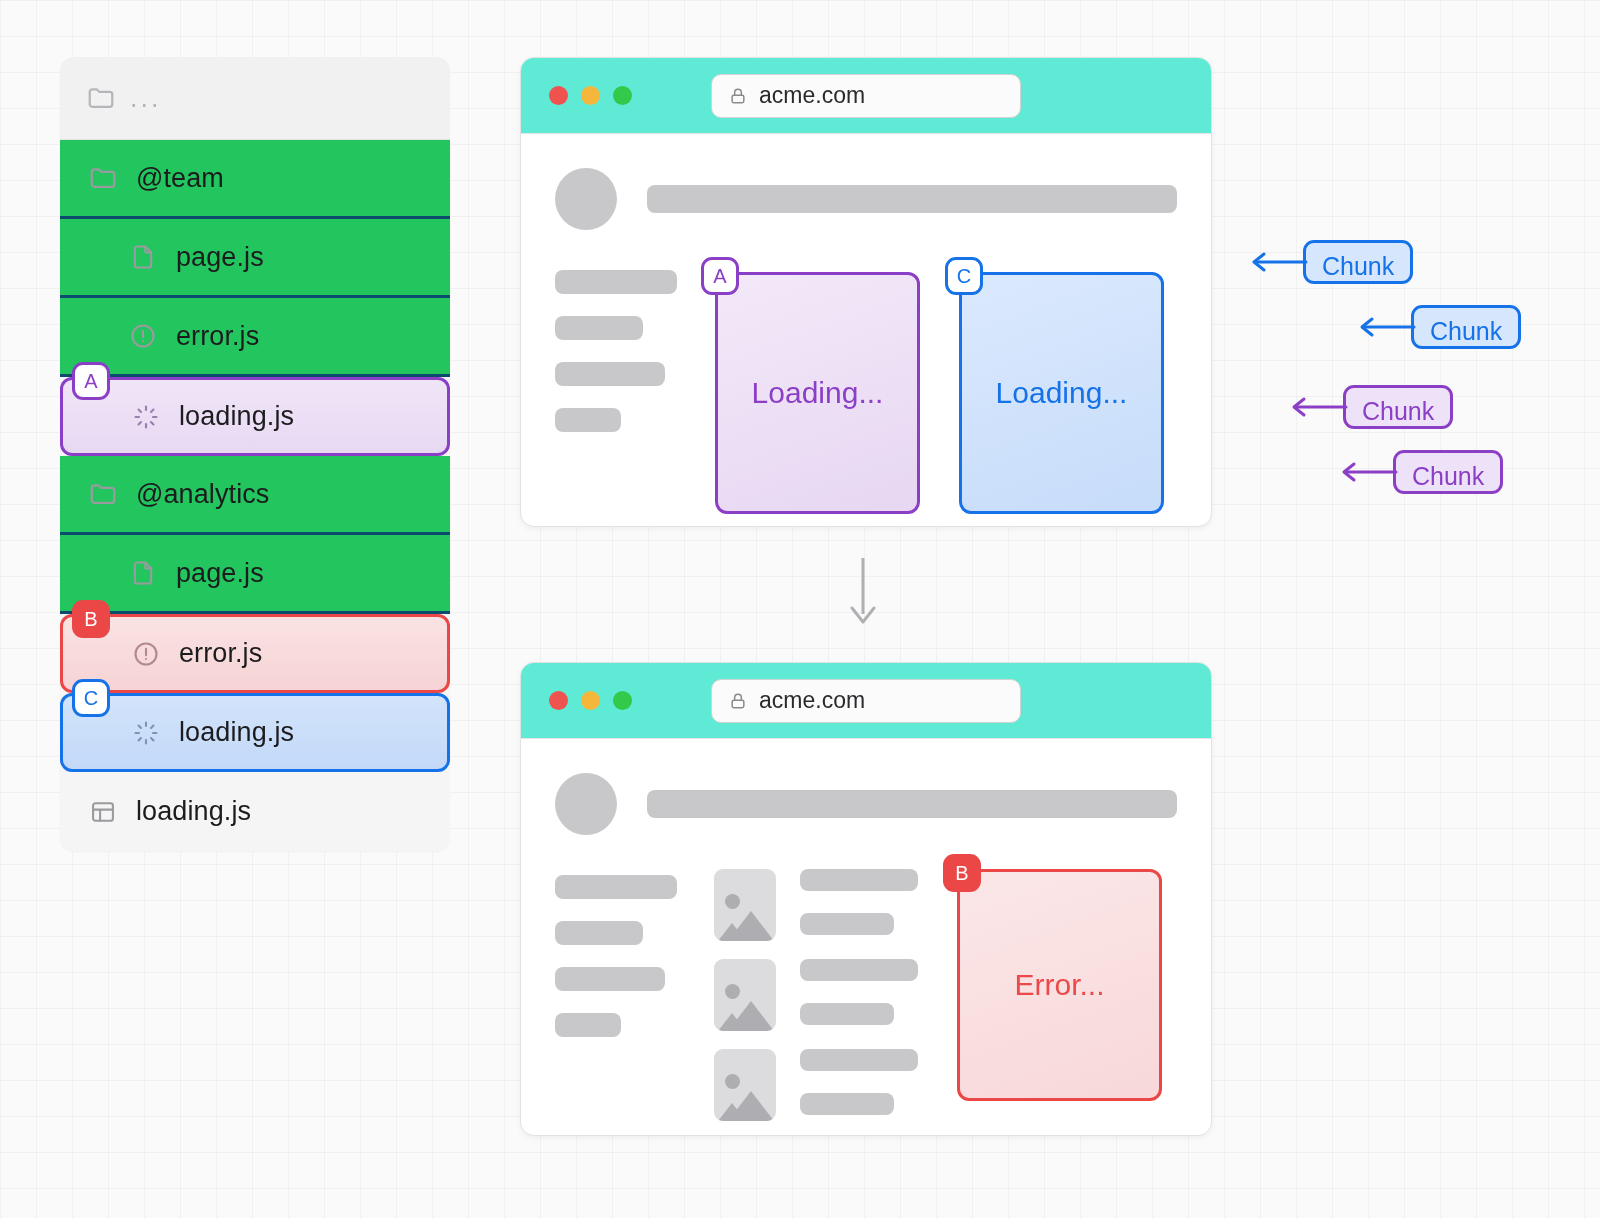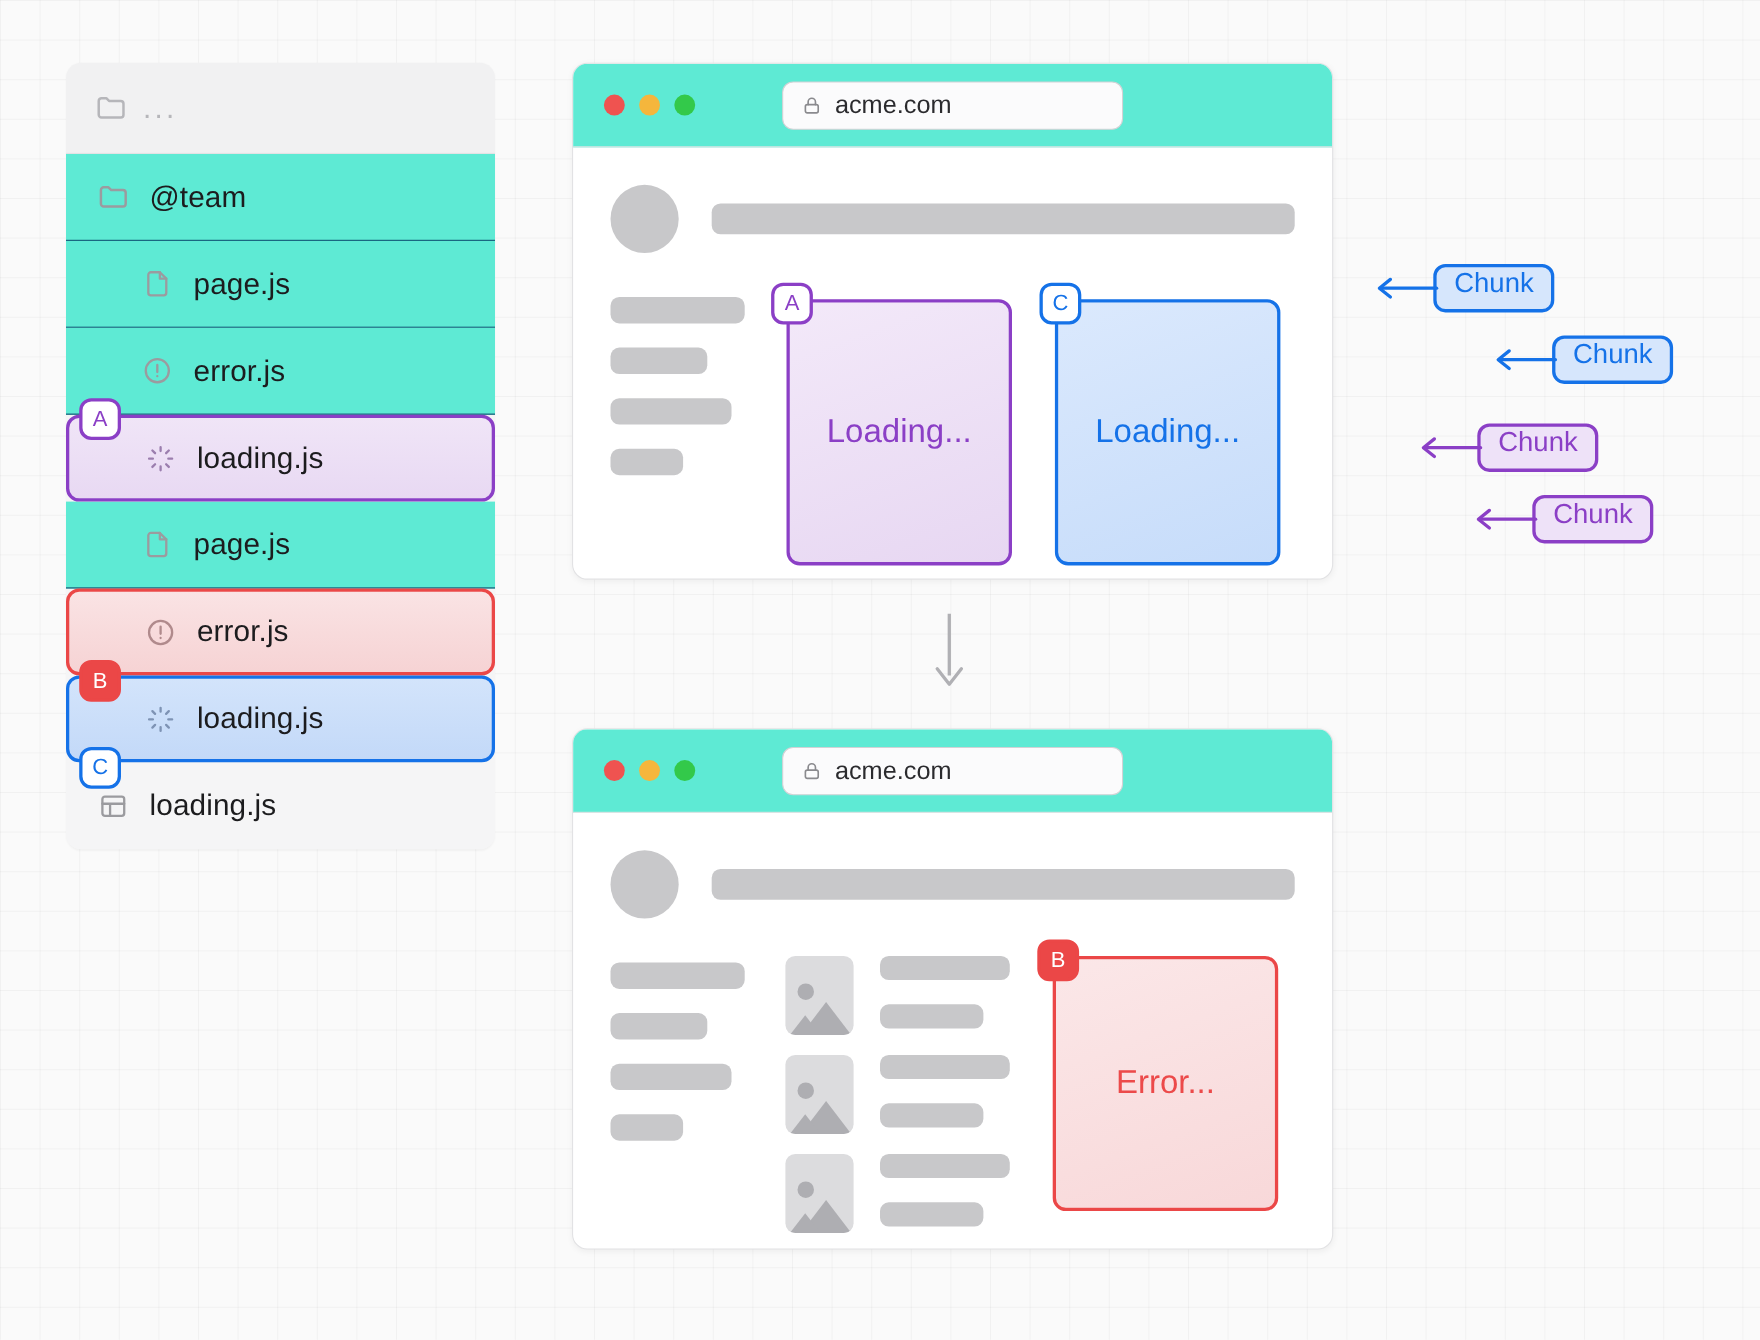--- a/index.html
+++ b/index.html
@@ -21,21 +21,21 @@
     box-shadow:0 1px 2px rgba(0,0,0,.04);
     overflow:visible;
   }
   .tree-inner{border-radius:14px;overflow:hidden;}
   .tree-head{
     height:83px;display:flex;align-items:center;gap:14px;padding:0 26px;
     background:#f1f1f2;border-bottom:1px solid #e3e3e5;box-sizing:border-box;
   }
   .row{
     height:79px;display:flex;align-items:center;padding:0 26px;box-sizing:border-box;
-    position:relative;background:#5eead4;border-bottom:1px solid #0c4a6e;
+    position:relative;background:#22c55e;border-bottom:3px solid #0c4a6e;
     font-size:27px;color:#1c1c1e;
   }
   .row.last{border-bottom:none;background:#f5f5f6;}
   .row .ico{width:34px;display:flex;align-items:center;justify-content:center;margin-right:16px;flex:0 0 auto;}
   .row.indent{padding-left:66px;}
   .row .label{letter-spacing:.1px;}
   .dots{color:#b6b6ba;font-size:27px;letter-spacing:3px;line-height:1;}
 
   
   .row.hl{
@@ -88,21 +88,21 @@
     display:flex;align-items:center;justify-content:center;
     font-size:30px;box-sizing:border-box;
   }
   .card.purple{border-color:#8b3fc6;color:#8b3fc6;background:linear-gradient(160deg,#f3e9f9 0%,#e7d7f2 100%);}
   .card.blue{border-color:#1572e8;color:#1572e8;background:linear-gradient(160deg,#dbe9fd 0%,#c6dcfa 100%);}
   .card.red{border-color:#eb4747;color:#ec4a4a;background:linear-gradient(160deg,#fbe7e8 0%,#f8d8d9 100%);}
 
   
   .chunk{
     position:absolute;border:3px solid;border-radius:11px;height:44px;
-    display:flex;align-items:flex-start;justify-content:center;padding:0 16px;
+    display:flex;align-items:flex-end;justify-content:center;padding:0 16px;
     font-size:25px;box-sizing:border-box;
   }
   .chunk.blue{border-color:#1572e8;color:#1572e8;background:#d6e6fc;}
   .chunk.purple{border-color:#8b3fc6;color:#8b3fc6;background:#eee2f8;}
   .chunk-arrow{position:absolute;}
 
   .imgph{width:62px;height:72px;border-radius:9px;background:#dcdcde;position:relative;overflow:hidden;flex:0 0 auto;}
   .imgph .sun{position:absolute;width:15px;height:15px;border-radius:50%;background:#aeaeb2;left:11px;top:25px;}
   .imgph .mt{position:absolute;width:0;height:0;border-left:23px solid transparent;border-right:23px solid transparent;border-bottom:30px solid #aeaeb2;right:2px;bottom:0;}
   .imgph .mt2{position:absolute;width:0;height:0;border-left:14px solid transparent;border-right:14px solid transparent;border-bottom:18px solid #aeaeb2;left:4px;bottom:0;}
@@ -158,20 +158,28 @@
 
       <div class="row indent hl hl-purple">
         <span class="ico">
           <svg width="28" height="28" viewBox="0 0 24 24" fill="none" stroke="#9b7eae" stroke-width="1.8" stroke-linecap="round">
               <path d="M12 3v3M12 18v3M3 12h3M18 12h3M5.6 5.6l2.1 2.1M16.3 16.3l2.1 2.1M18.4 5.6l-2.1 2.1M7.7 16.3l-2.1 2.1"></path>
             </svg>
         </span>
         <span class="label">loading.js</span>
       </div>
 
+      <div class="row">
+        <span class="ico">
+          <svg width="30" height="30" viewBox="0 0 24 24" fill="none" stroke="#9b9b9f" stroke-width="1.8" stroke-linecap="round" stroke-linejoin="round">
+              <path d="M3 7a2 2 0 0 1 2-2h3.5l2 2H19a2 2 0 0 1 2 2v8a2 2 0 0 1-2 2H5a2 2 0 0 1-2-2z"></path>
+            </svg>
+        </span>
+        <span class="label">@analytics</span>
+      </div>
 
       <div class="row indent">
         <span class="ico">
           <svg width="28" height="28" viewBox="0 0 24 24" fill="none" stroke="#9b9b9f" stroke-width="1.8" stroke-linecap="round" stroke-linejoin="round">
               <path d="M14 3H7a2 2 0 0 0-2 2v14a2 2 0 0 0 2 2h10a2 2 0 0 0 2-2V8z"></path>
               <path d="M14 3v5h5"></path>
             </svg>
         </span>
         <span class="label">page.js</span>
       </div>

